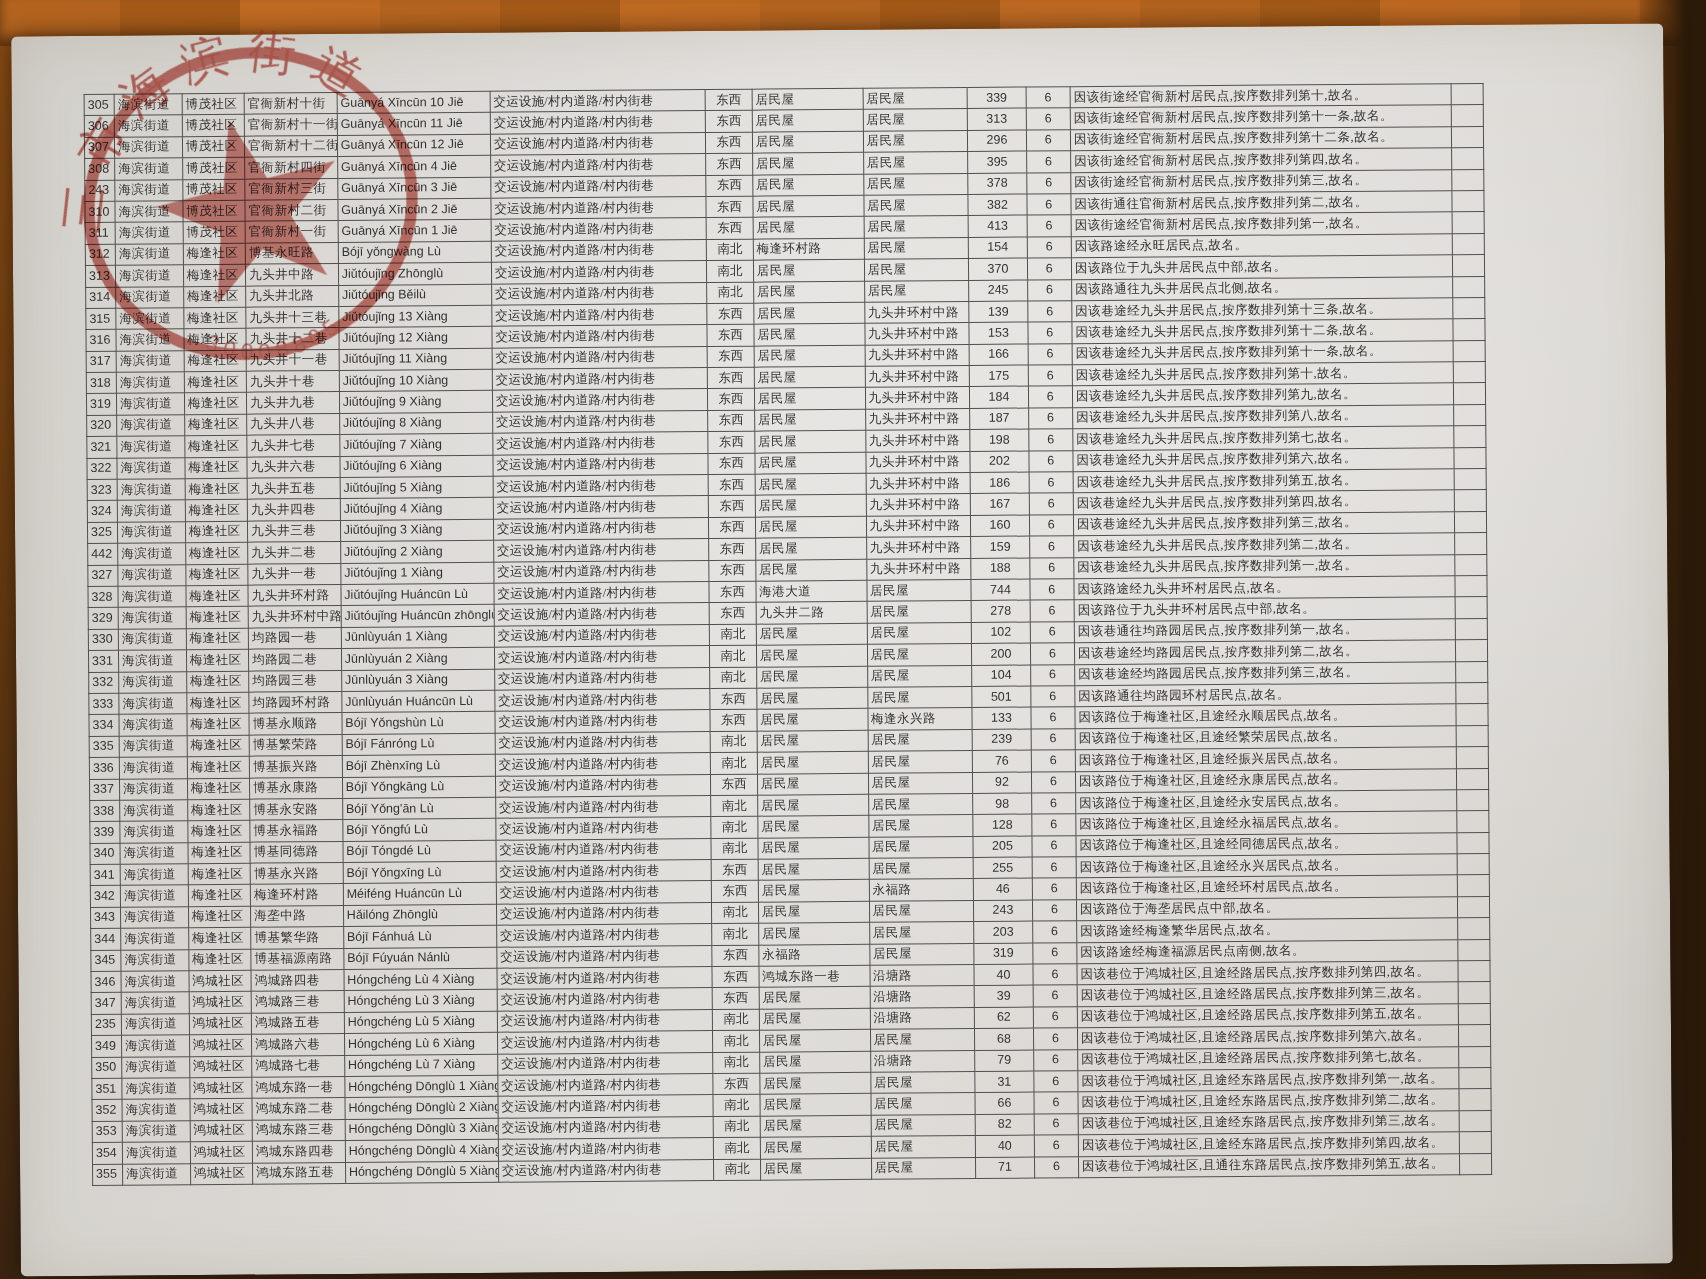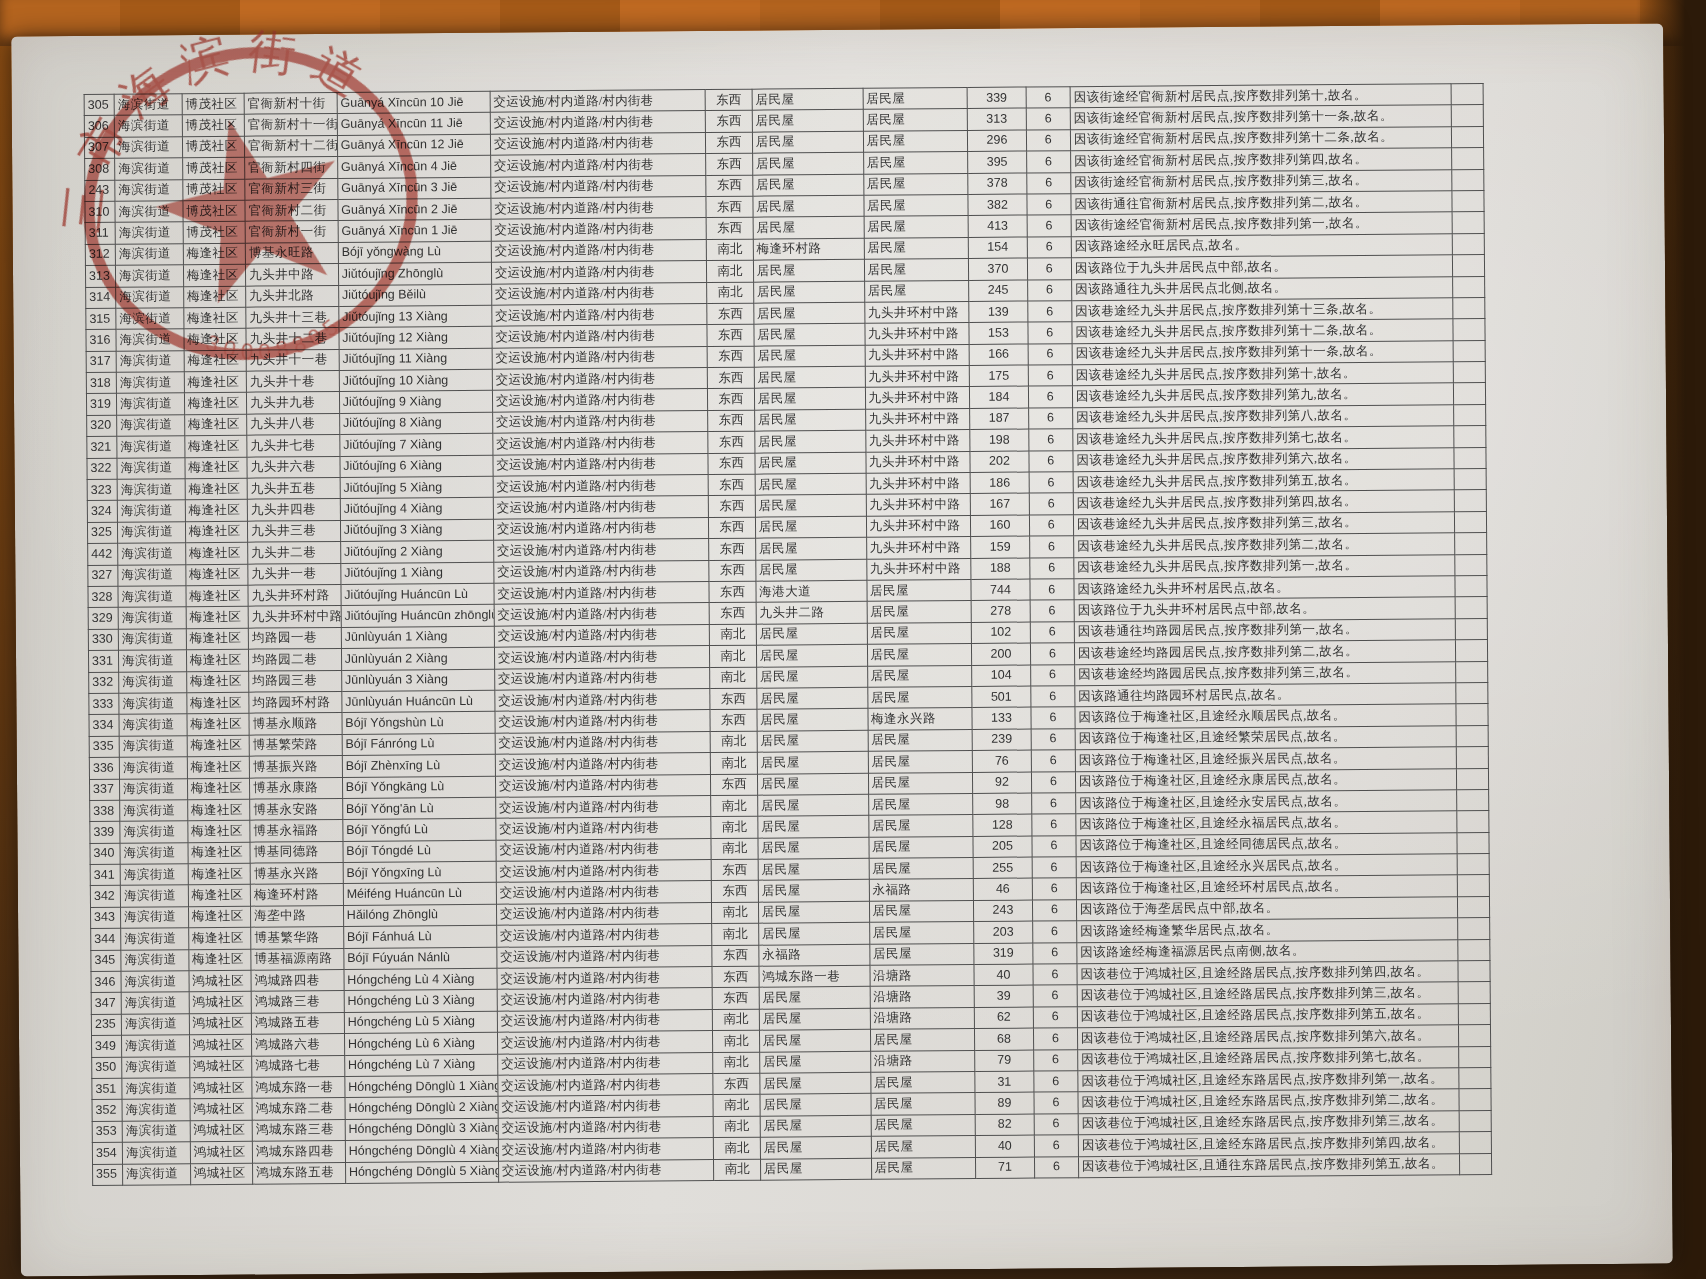--- a/index.html
+++ b/index.html
@@ -788,21 +788,21 @@
         <tr>
           <td class="c-no">352</td>
           <td class="c-cn">海滨街道</td>
           <td class="c-cn">鸿城社区</td>
           <td class="c-cn">鸿城东路二巷</td>
           <td class="c-py">Hóngchéng Dōnglù 2 Xiàng</td>
           <td class="c-cat c-cn">交运设施/村内道路/村内街巷</td>
           <td class="c-dir">南北</td>
           <td class="c-cn">居民屋</td>
           <td class="c-cn">居民屋</td>
-          <td class="c-len">89</td>
+          <td class="c-len">66</td>
           <td class="c-wid">6</td>
           <td class="c-rsn c-cn">因该巷位于鸿城社区,且途经东路居民点,按序数排列第二,故名。</td>
           <td></td>
         </tr>
         <tr>
           <td class="c-no">353</td>
           <td class="c-cn">海滨街道</td>
           <td class="c-cn">鸿城社区</td>
           <td class="c-cn">鸿城东路三巷</td>
           <td class="c-py">Hóngchéng Dōnglù 3 Xiàng</td>

